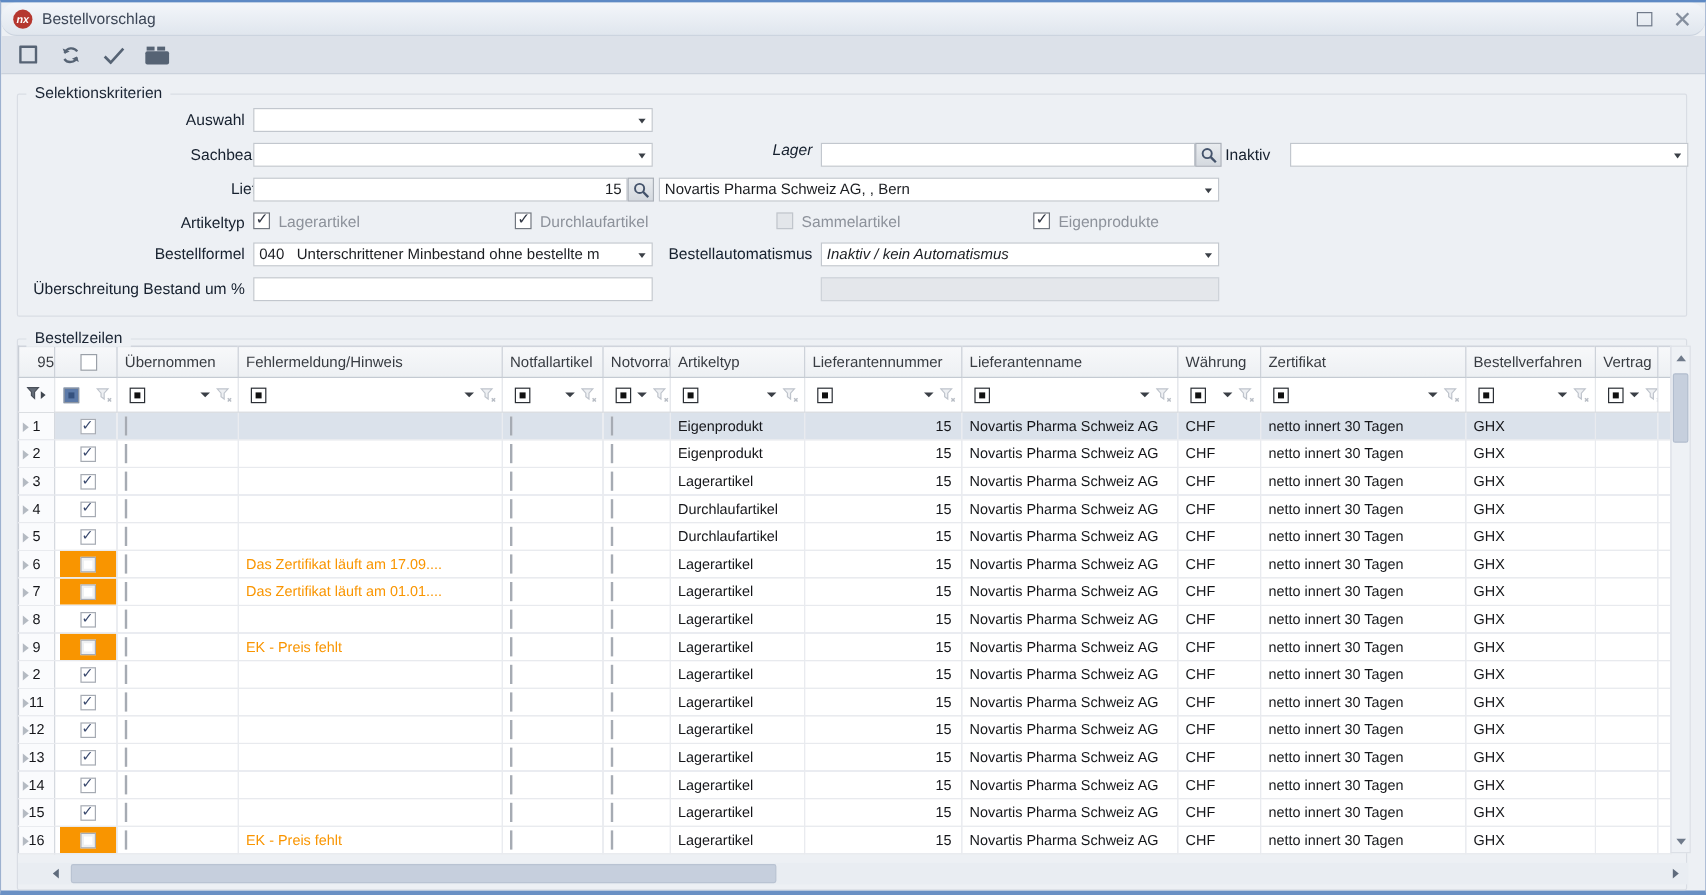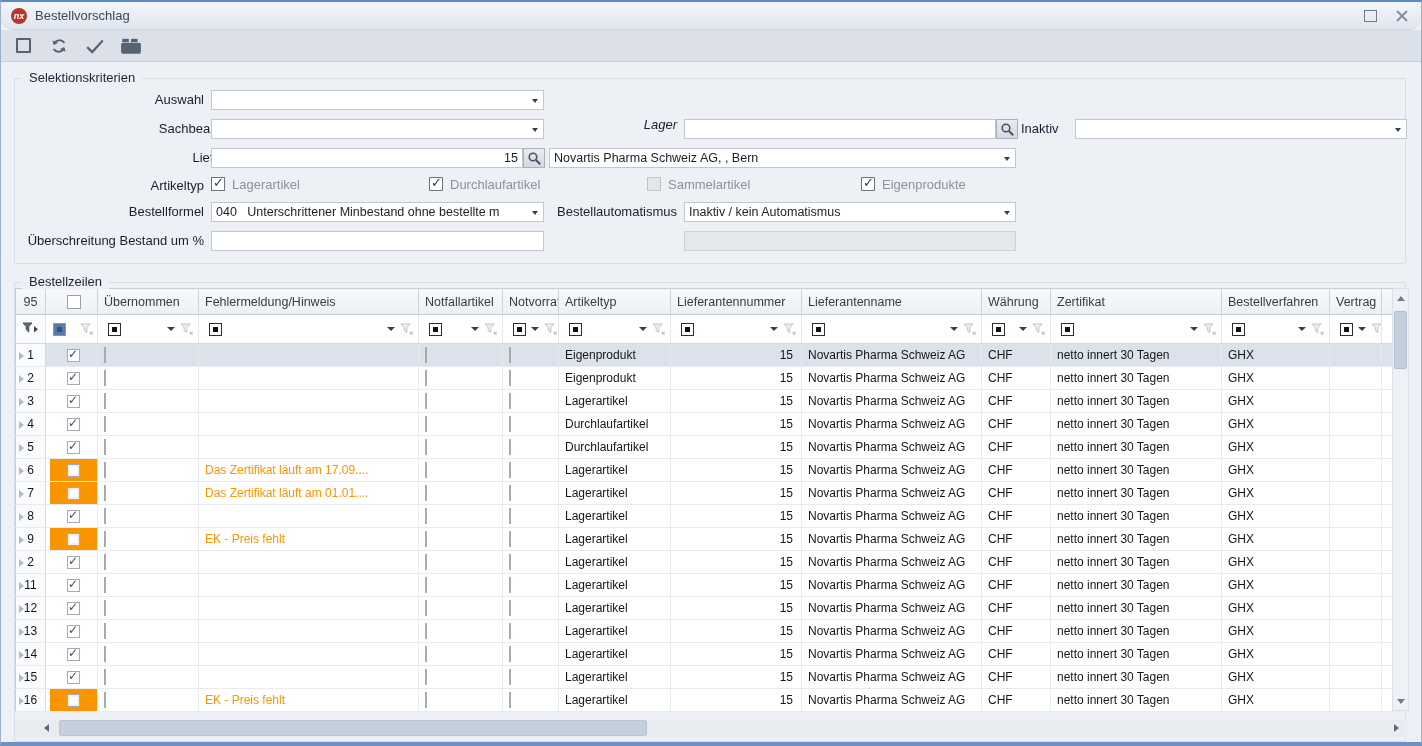--- a/index.html
+++ b/index.html
@@ -44,21 +44,21 @@
   .fcb{position:absolute;width:14px;height:14px;border:1px solid #70767f;background:#fff;}
   .fcb.checked::after{content:"✓";position:absolute;left:1px;top:-3px;font-size:13px;font-weight:bold;color:#2f3542;}
   .fcb.disabled{background:#e3e6ea;border-color:#c0c5cc;}
   .cbl{position:absolute;height:16px;line-height:16px;font-size:13px;color:#8d929b;}
   
   .grid-wrap{position:absolute;left:14px;top:226px;width:1394px;height:423px;}
   table.grid{border-collapse:collapse;table-layout:fixed;width:1377px;border:1px solid #c9ced6;}
   .grid th{height:26px;background:linear-gradient(#f7f8fa,#edf0f3);font-weight:normal;
     font-size:12.5px;color:#383c42;text-align:left;padding:0 0 0 6px;
     border-right:1px solid #cdd2d9;border-bottom:1px solid #c4cad2;overflow:hidden;white-space:nowrap;}
-  .grid th.c-rowhdr{text-align:center;padding:0;}
+  .grid th.c-rowhdr{text-align:right;padding:0;}
   .grid td{height:23px;font-size:12px;color:#15161a;padding:0 0 0 6px;overflow:hidden;white-space:nowrap;
     border-right:1px solid #e9ebef;border-bottom:1px solid #e8eaee;background:#fff;}
   .grid tr.filter td{height:29px;border-bottom:1px solid #d6dade;border-right:1px solid #e4e7ea;}
   .grid td.c-rowhdr{background:#fafbfd;border-right:1px solid #d5d9df;text-align:center;position:relative;padding:0;}
   .grid th.c-check,.grid td.c-check{padding:0;}
   .fill{height:22px;margin-left:4px;display:flex;align-items:center;justify-content:center;}
   tr.filter .fill{height:28px;justify-content:space-between;padding:0 3px;}
   tr.warn .fill{background:var(--orange);}
   tr.selected td{background:#dbe2eb;}
   tr.selected td.c-rowhdr{background:#fafbfd;}
@@ -173,21 +173,21 @@
     <span class="fcb checked" style="left:428px;top:115px;"></span>
     <span class="cbl" style="left:449px;top:115px;">Durchlaufartikel</span>
     <span class="fcb disabled" style="left:646px;top:115px;"></span>
     <span class="cbl" style="left:667px;top:115px;">Sammelartikel</span>
     <span class="fcb checked" style="left:860px;top:115px;"></span>
     <span class="cbl" style="left:881px;top:115px;">Eigenprodukte</span>
 
     <span class="lbl" style="left:13px;top:140px;width:190px;">Bestellformel</span>
     <span class="sel" style="left:210px;top:140px;width:333px;"><span>040   Unterschrittener Minbestand ohne bestellte m</span><span class="caret"></span></span>
     <span class="lbl" style="left:486px;top:140px;width:190px;">Bestellautomatismus</span>
-    <span class="sel" style="left:683px;top:140px;width:332px;"><span>Inaktiv / kein Automatismus</span><span class="caret"></span></span>
+    <span class="sel" style="left:683px;top:140px;width:332px;font-style:italic;"><span>Inaktiv / kein Automatismus</span><span class="caret"></span></span>
 
     <span class="lbl" style="left:7px;top:169px;width:196px;">Überschreitung Bestand um %</span>
     <span class="inp" style="left:210px;top:169px;width:333px;"></span>
     <span class="inp disabled" style="left:683px;top:169px;width:332px;"></span>
 
     <div class="groupbox" style="left:13px;top:220px;width:1392px;height:460px;"></div>
     <span class="legend" style="left:21px;top:212px;">Bestellzeilen</span>
 
     <div class="grid-wrap">
       <table class="grid">

